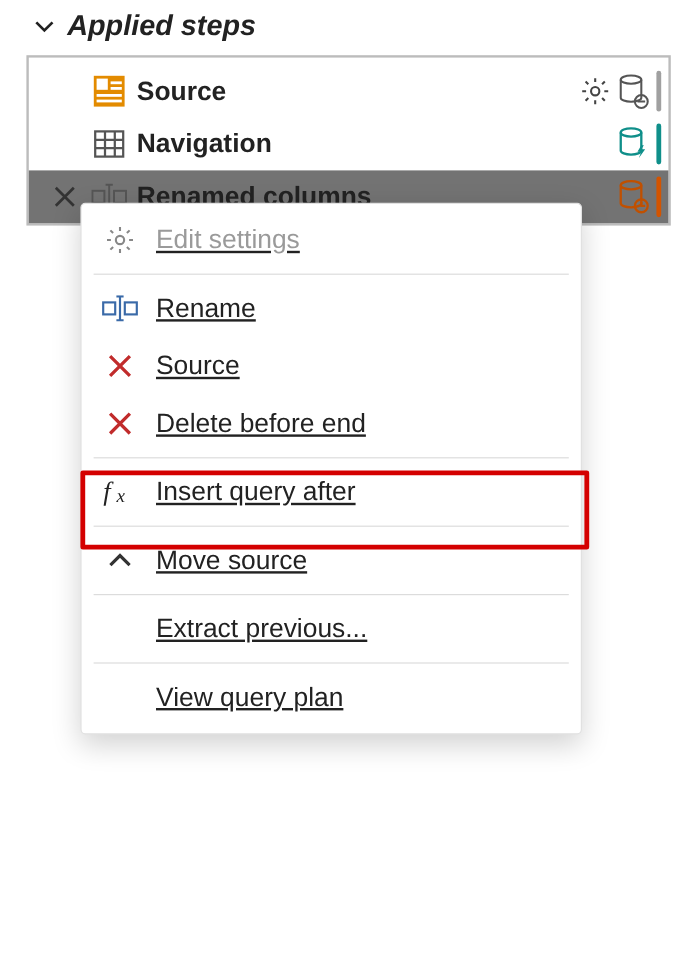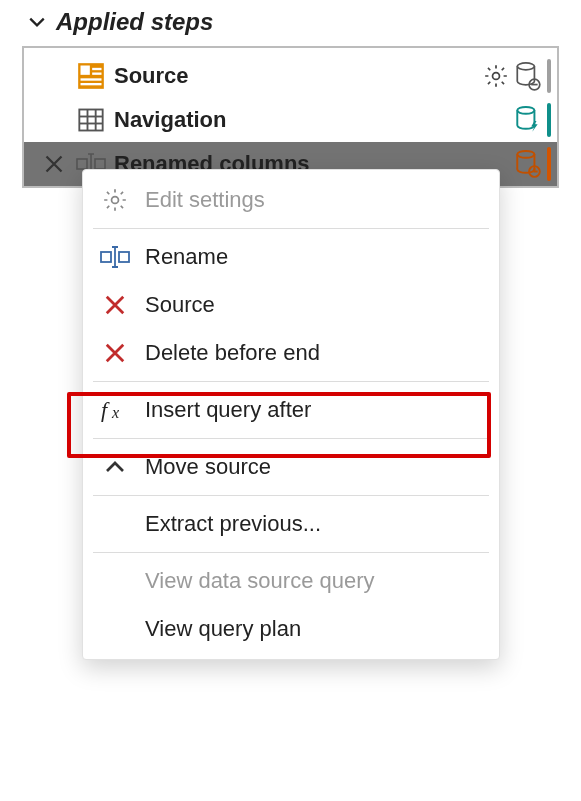--- a/index.html
+++ b/index.html
@@ -69,29 +69,30 @@
     height: 34px;
     border-radius: 2px;
   }
   .bar.gray { background: #a0a0a0; }
   .bar.teal { background: #0f8f8a; }
   .bar.orange { background: #d35400; }
 
   
   .context-menu {
     position: absolute;
-    left: 82px;
+    left: 67px;
     top: 169px;
     width: 418px;
     background: #ffffff;
     border: 1px solid #e1e1e1;
     border-radius: 4px;
     box-shadow: 0 8px 24px rgba(0,0,0,0.18);
     padding: 6px 0;
     z-index: 10;
+    text-decoration: underline;
   }
   .menu-item {
     display: flex;
     align-items: center;
     padding: 8px 14px;
     font-size: 22px;
     gap: 12px;
     min-height: 48px;
   }
   .menu-item.disabled {
@@ -309,24 +310,20 @@
 
   <div class="menu-sep"></div>
 
   <div class="menu-item">
     <span class="mi-icon"></span>
     <span>Extract previous...</span>
   </div>
 
   <div class="menu-sep"></div>
 
-  <div class="menu-item disabled">
-    <span class="mi-icon"></span>
-    <span>View data source query</span>
-  </div>
 
   <div class="menu-item">
     <span class="mi-icon"></span>
     <span>View query plan</span>
   </div>
 
 
 </div>
 
 <div class="highlight-box"></div>

